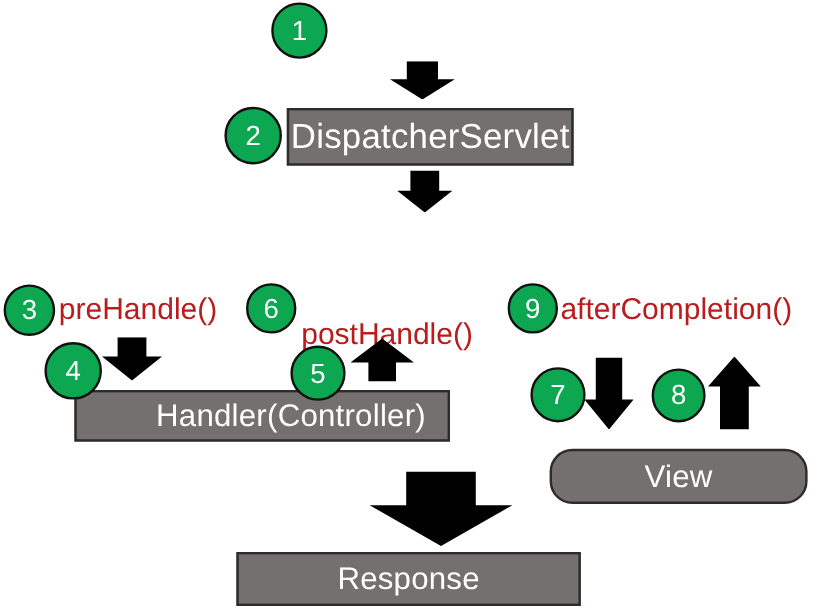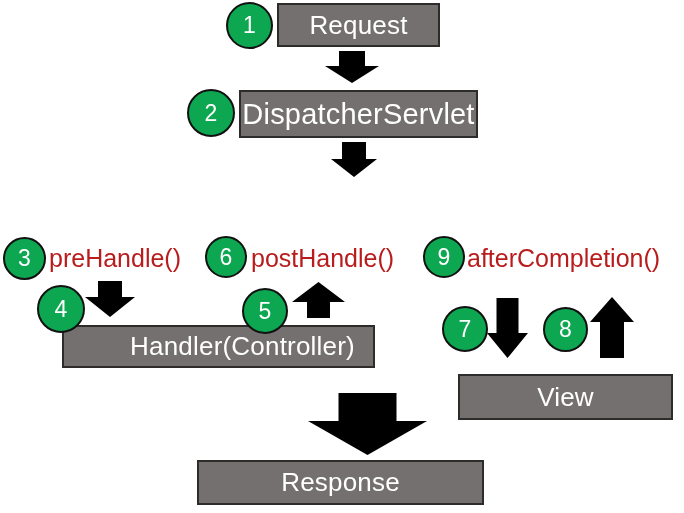--- a/index.html
+++ b/index.html
@@ -10,29 +10,29 @@
   .box {
     position:absolute; box-sizing:border-box;
     background:#757070; border:2px solid #2e2b2b; color:#ffffff;
     display:flex; align-items:center; justify-content:center;
     font-size:26px; z-index:1; letter-spacing:0.2px;
   }
   #box-request    { left:277px; top:3px;   width:163px; height:44px; }
   #box-dispatcher { left:239px; top:90px;  width:239px; height:48px; font-size:29px; }
   #box-interceptor{ left:33px;  top:180px; width:643px; height:103px; display:block; }
   #box-handler    { left:62px;  top:325px; width:313px; height:43px;padding-left:48px; }
-  #box-view       { left:458px; top:374px; width:215px; height:46px; }
+  #box-view       { left:458px; top:374px; width:215px; height:46px;border-radius:19px; }
   #box-response   { left:197px; top:460px; width:287px; height:45px; }
   .ibox-title { text-align:center; margin-top:9px; font-size:26px; color:#ffffff; }
   .method {
     position:absolute; top:243px; height:30px; display:flex; align-items:center;
     color:#b91c1c; font-size:25px; z-index:2; white-space:nowrap;
   }
   #m-pre   { left:49px; }
-  #m-post  { left:251px; }
+  #m-post  { left:251px;margin-top:21px; }
   #m-after { left:467px; }
   .circle {
     position:absolute; box-sizing:border-box;
     background:#0ca750; border:2px solid #111111; border-radius:50%;
     color:#ffffff; display:flex; align-items:center; justify-content:center;
     font-size:23px; z-index:3;
   }
   #c1 { left:226px; top:2px;   width:47px; height:47px; }
   #c2 { left:187px; top:89px;  width:48px; height:48px; }
   #c3 { left:3px;   top:237px; width:43px; height:43px; }
@@ -49,21 +49,20 @@
   #a5 { left:292px; top:282px; }
   #a7 { left:487px; top:298px; }
   #a8 { left:590px; top:297px; }
   #a9 { left:308px; top:393px; }
 </style>
 </head>
 <body>
 
 <div id="canvas">
 
-  <div class="box" id="box-request">Request</div>
 
   <div class="box" id="box-dispatcher">DispatcherServlet</div>
 
 
   <div class="method" id="m-pre">preHandle()</div>
   <div class="method" id="m-post">postHandle()</div>
   <div class="method" id="m-after">afterCompletion()</div>
 
   <div class="box" id="box-handler">Handler(Controller)</div>
 

